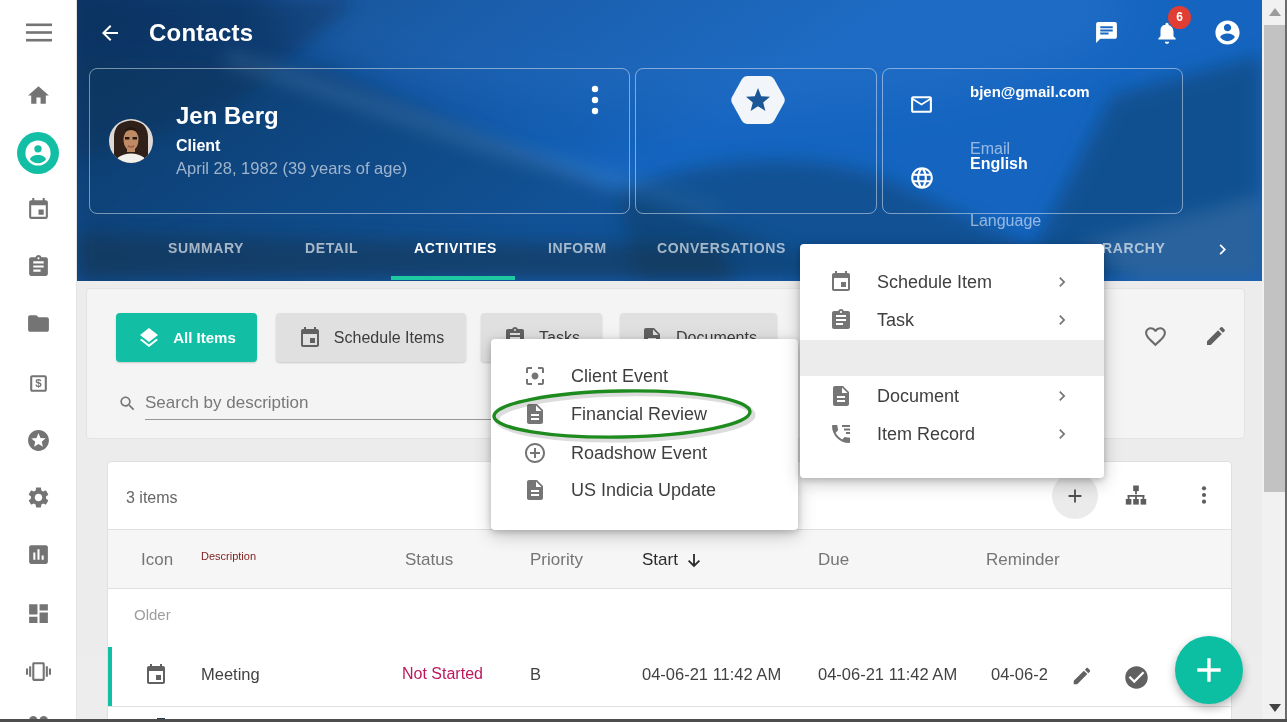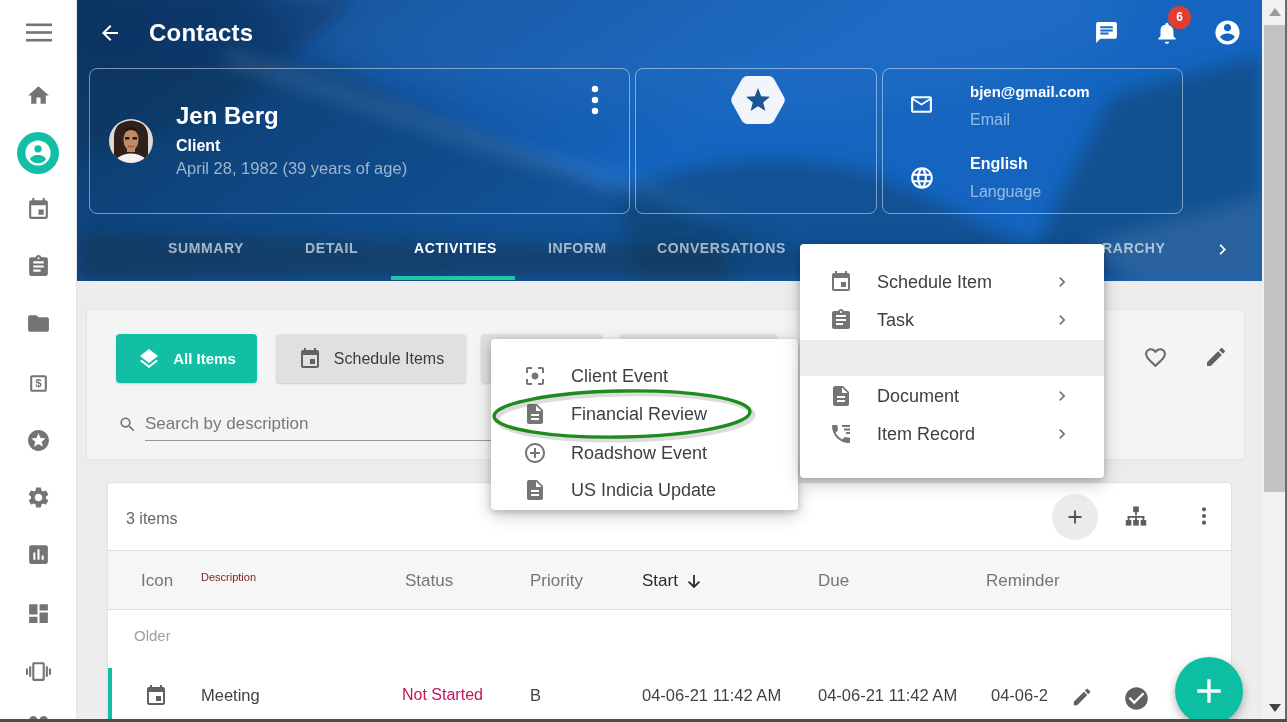--- a/index.html
+++ b/index.html
@@ -8,27 +8,27 @@
 .abs { position:absolute; }
 
 #sidebar { left:0; top:0; width:77px; height:722px; background:#fff; border-right:1px solid #e4e4e4; z-index:5; }
 .sicon { position:absolute; left:26px; width:25px; height:25px; }
 .sicon svg { width:25px; height:25px; fill:#747474; }
 
 #hero { left:77px; top:0; width:1185px; height:281px; background:linear-gradient(105deg,#0b3a6e 0%, #11539e 28%, #1565c0 55%, #1565c0 100%); overflow:hidden; }
 #hero svg.bg { position:absolute; left:0; top:0; }
 .hcard { position:absolute; top:68px; height:146px; border:1px solid rgba(255,255,255,.45); border-radius:8px; }
 .wtxt { color:#fff; }
-.gtxt { color:rgba(255,255,255,.55); }
+.gtxt { color:rgba(255,255,255,.55);margin-top:29px; }
 
 .tab { position:absolute; top:240px; font-size:14px; font-weight:bold; letter-spacing:.6px; color:rgba(255,255,255,.62); }
 .tab.active { color:#fff; }
 #tabline { position:absolute; left:314px; top:276px; width:124px; height:4px; background:#1ec8a2; }
 
-#content { left:77px; top:281px; width:1185px; height:374px; background:#ececec;margin-top:21px; }
+#content { left:77px; top:281px; width:1185px; height:374px; background:#ececec; }
 #filtercard { position:absolute; left:9px; top:7px; width:1159px; height:151px; background:#f4f4f4; border:1px solid #e3e3e3; border-radius:4px; }
 .btn { position:absolute; top:24px; height:49px; border-radius:4px; display:flex; align-items:center; justify-content:center; gap:12px; font-size:16px; color:#3c3c3c; background:#e0e0e0; box-shadow:0 1px 2px rgba(0,0,0,.18); }
 .btn svg { width:24px; height:24px; fill:#616161; }
 #btn-all { left:29px; width:141px; background:#12bfa4; color:#fff; font-weight:bold; font-size:15px; }
 #btn-all svg { fill:#fff; }
 #btn-sched { left:189px; width:190px; }
 #btn-tasks { left:394px; width:121px;text-align:center; }
 #btn-docs { left:533px; width:157px; }
 #tablecard { position:absolute; left:30px; top:180px; width:1125px; height:261px; background:#fff; border:1px solid #e0e0e0; border-radius:4px 4px 0 0; }
 
@@ -237,21 +237,21 @@
     </div>
     <div class="abs fabshadow" style="left:1098px;top:355px;width:68px;height:68px;border-radius:50%;background:#0cbfa2;z-index:25">
       <svg style="position:absolute;left:14px;top:14px" width="40" height="40" viewBox="0 0 24 24" fill="#fff">
           <path d="M19 13h-6v6h-2v-6H5v-2h6V5h2v6h6v2z"></path>
         </svg>
     </div>
     <div class="abs" style="left:28px;top:438px;width:1157px;height:3px;background:#4e4e4e;z-index:26"></div>
     <div class="abs" style="left:80px;top:437px;width:8px;height:4px;background:#1f3d56;z-index:27"></div>
   </div>
 
-  <div class="menu" style="left:491px;top:339px;width:307px;height:171px">
+  <div class="menu" style="left:491px;top:339px;width:307px;height:191px">
     <div class="mi" style="top:18px">
       <svg style="margin-left:32px" viewBox="0 0 24 24">
           <path d="M12 8.5c-1.93 0-3.5 1.57-3.5 3.5s1.57 3.5 3.5 3.5 3.5-1.57 3.5-3.5-1.57-3.5-3.5-3.5zm-7 6.5H3v4c0 1.1.9 2 2 2h4v-2H5v-4zM5 5h4V3H5c-1.1 0-2 .9-2 2v4h2V5zm14-2h-4v2h4v4h2V5c0-1.1-.9-2-2-2zm0 16h-4v2h4c1.1 0 2-.9 2-2v-4h-2v4z"></path>
         </svg>
       <span class="t" style="margin-left:24px">Client Event</span>
     </div>
     <div class="mi" style="top:56px">
       <svg style="margin-left:32px" viewBox="0 0 24 24">
           <path d="M14 2H6c-1.1 0-1.99.9-1.99 2L4 20c0 1.1.89 2 2 2h12c1.1 0 2-.9 2-2V8l-6-6zm2 16H8v-2h8v2zm0-4H8v-2h8v2zm-3-5V3.5L18.5 9H13z"></path>
         </svg>

